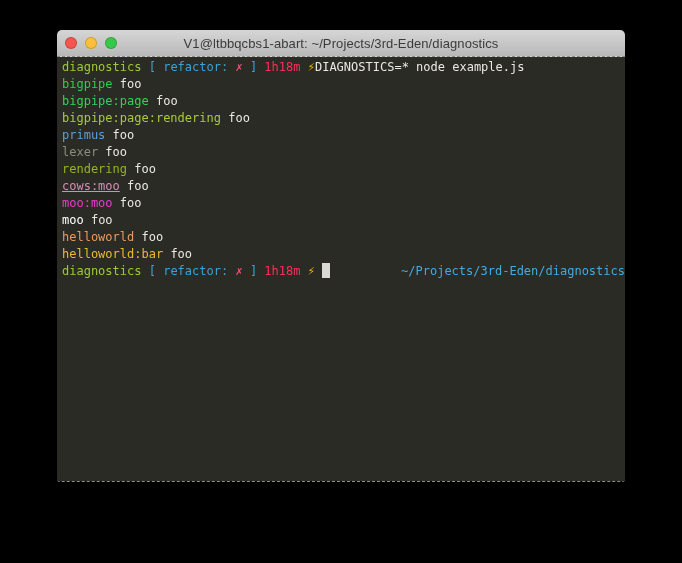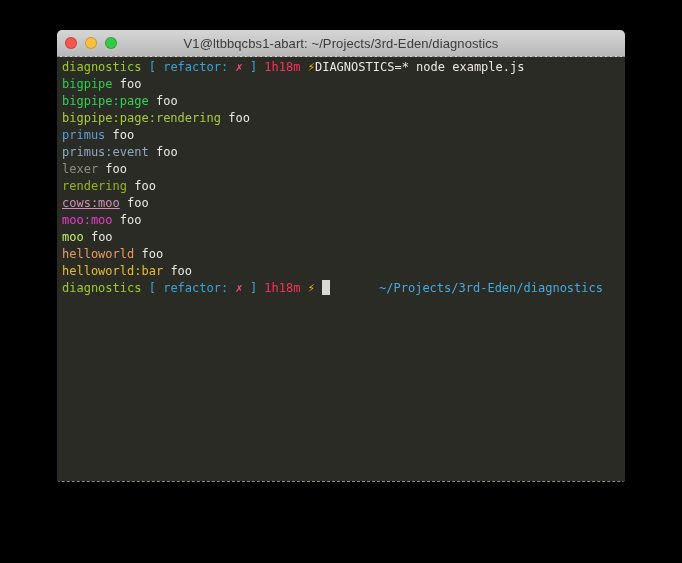--- a/index.html
+++ b/index.html
@@ -62,21 +62,21 @@
     font: 12px/17px "DejaVu Sans Mono", monospace;
     color: #e9e8e1;
   }
   .line {
     display: flex;
     white-space: pre;
     height: 17px;
   }
   .seg-group { white-space: pre; }
   .flex-spacer { flex: 1 1 auto; }
-  .seg-group.right { padding-right: 22px; }
+  .seg-group.right { }
   .cursor {
     display: inline-block;
     width: 8px;
     height: 15px;
     background: #dadad2;
     vertical-align: -3px;
   }
 </style>
 </head>
 <body>
@@ -89,23 +89,22 @@
       <button class="light" style="background: rgb(56, 200, 72);"></button>
     </div>
     <span class="title-text">V1@ltbbqcbs1-abart: ~/Projects/3rd-Eden/diagnostics</span>
   </div>
   <div class="terminal" style="background: rgb(43, 43, 38);">
       <div class="line"><span class="seg-group"><span style="color: rgb(158, 203, 45);">diagnostics</span><span style="color: rgb(233, 232, 225);"> </span><span style="color: rgb(58, 163, 214);">[ refactor: </span><span style="color: rgb(240, 78, 114);">✗</span><span style="color: rgb(58, 163, 214);"> ] </span><span style="color: rgb(251, 47, 90);">1h18m</span><span style="color: rgb(233, 232, 225);"> </span><span style="color: rgb(246, 180, 14);">⚡</span><span style="color: rgb(233, 232, 225);">DIAGNOSTICS=* node example.js</span></span></div>
       <div class="line"><span class="seg-group"><span style="color: rgb(43, 208, 71);">bigpipe</span><span style="color: rgb(233, 232, 225);"> foo</span></span></div>
       <div class="line"><span class="seg-group"><span style="color: rgb(54, 208, 84);">bigpipe:page</span><span style="color: rgb(233, 232, 225);"> foo</span></span></div>
       <div class="line"><span class="seg-group"><span style="color: rgb(170, 201, 60);">bigpipe:page:rendering</span><span style="color: rgb(233, 232, 225);"> foo</span></span></div>
       <div class="line"><span class="seg-group"><span style="color: rgb(92, 159, 214);">primus</span><span style="color: rgb(233, 232, 225);"> foo</span></span></div>
-      <div class="line"><span class="seg-group"><span style="color: rgb(141, 169, 194);">primus:event</span><span style="color: rgb(233, 232, 225);"> foo</span></span></div>
       <div class="line"><span class="seg-group"><span style="color: rgb(140, 140, 128);">lexer</span><span style="color: rgb(233, 232, 225);"> foo</span></span></div>
       <div class="line"><span class="seg-group"><span style="color: rgb(149, 179, 33);">rendering</span><span style="color: rgb(233, 232, 225);"> foo</span></span></div>
       <div class="line"><span class="seg-group"><span style="color: rgb(208, 144, 184); text-decoration: underline;">cows:moo</span><span style="color: rgb(233, 232, 225);"> foo</span></span></div>
       <div class="line"><span class="seg-group"><span style="color: rgb(235, 59, 205);">moo:moo</span><span style="color: rgb(233, 232, 225);"> foo</span></span></div>
-      <div class="line"><span class="seg-group"><span style="color: #bef264;">moo</span><span style="color: rgb(233, 232, 225);"> foo</span></span></div>
+      <div class="line"><span class="seg-group"><span style="color: #ffffff;">moo</span><span style="color: rgb(233, 232, 225);"> foo</span></span></div>
       <div class="line"><span class="seg-group"><span style="color: rgb(234, 154, 96);">helloworld</span><span style="color: rgb(233, 232, 225);"> foo</span></span></div>
       <div class="line"><span class="seg-group"><span style="color: rgb(232, 188, 45);">helloworld:bar</span><span style="color: rgb(233, 232, 225);"> foo</span></span></div>
       <div class="line"><span class="seg-group"><span style="color: rgb(158, 203, 45);">diagnostics</span><span style="color: rgb(233, 232, 225);"> </span><span style="color: rgb(58, 163, 214);">[ refactor: </span><span style="color: rgb(240, 78, 114);">✗</span><span style="color: rgb(58, 163, 214);"> ] </span><span style="color: rgb(251, 47, 90);">1h18m</span><span style="color: rgb(233, 232, 225);"> </span><span style="color: rgb(246, 180, 14);">⚡</span><span style="color: rgb(233, 232, 225);"> </span><span class="cursor"></span></span><span class="flex-spacer"></span><span class="seg-group right"><span style="color: rgb(69, 169, 221);">~/Projects/3rd-Eden/diagnostics</span></span></div>
     </div>
 </div>
 
 </body></html>

